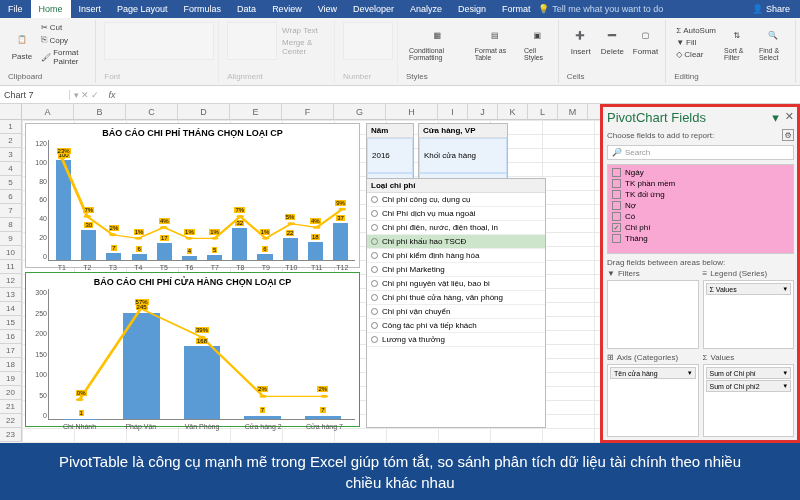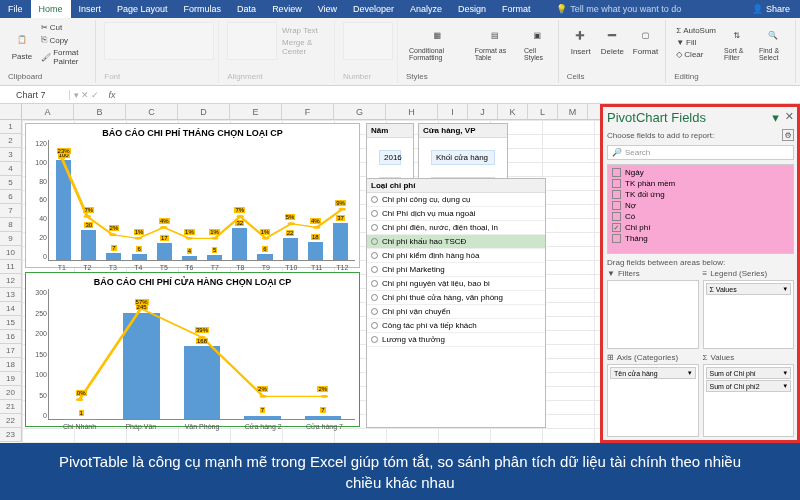--- a/index.html
+++ b/index.html
@@ -2,32 +2,32 @@
 <html><head>
 <meta charset="utf-8">
 <style>
 *{box-sizing:border-box;margin:0;padding:0;font-family:'Segoe UI',Arial,sans-serif}
 body{background:#fff;width:800px;height:500px;overflow:hidden;font-size:10px;position:relative}
 .app{width:800px;height:443px;background:#fff;display:flex;flex-direction:column}
 .titlebar{height:18px;background:#2b579a;display:flex;align-items:center;color:#fff;font-size:9px}
 .tabs{display:flex;height:18px;align-items:flex-start}
 .tab{padding:0 8px;line-height:18px;cursor:pointer;color:#fff}
 .tab.active{background:#fff;color:#217346}
-.tell{margin-left:18px;color:#cfe0f5;opacity:.9}
+.tell{margin-left:0;color:#cfe0f5;opacity:.9}
 .share{margin-left:auto;margin-right:10px;color:#fff}
 .ribbon{height:68px;background:#f3f3f3;border-bottom:1px solid #d4d4d4;display:flex;padding:2px 4px;gap:4px}
 .rgroup{border-right:1px solid #e0e0e0;padding:2px 4px;display:flex;flex-direction:column;justify-content:space-between}
 .rgroup-label{font-size:8px;color:#666;margin-top:2px}
 .rrow{display:flex;gap:3px;align-items:center}
 .rbtn{display:flex;flex-direction:column;align-items:center;padding:2px 3px;font-size:8px;color:#444;gap:1px}
 .rbtn-sm{display:flex;align-items:center;gap:2px;font-size:8px;color:#444;padding:1px 2px}
 .ricon{width:16px;height:16px;display:flex;align-items:center;justify-content:center}
 .ricon-lg{width:22px;height:22px}
 .formula-bar{height:18px;background:#fff;border-bottom:1px solid #d4d4d4;display:flex;align-items:center;font-size:9px}
-.name-box{width:70px;border-right:1px solid #d4d4d4;padding:0 16px;color:#444}
+.name-box{width:70px;border-right:1px solid #d4d4d4;padding:0 4px;color:#444}
 .fx{padding:0 6px;color:#666;font-style:italic}
 .workspace{flex:1;display:flex;overflow:hidden}
 .sheet-area{flex:1;display:flex;flex-direction:column;overflow:hidden;position:relative}
 .col-headers{height:16px;background:#f3f3f3;display:flex;border-bottom:1px solid #ccc}
 .corner{width:22px;border-right:1px solid #ccc;background:#f3f3f3}
 .ch{width:52px;border-right:1px solid #d4d4d4;text-align:center;font-size:9px;color:#666;line-height:16px}
 .ch.narrow{width:30px}
 .grid-body{flex:1;display:flex;overflow:hidden}
 .row-headers{width:22px;background:#f3f3f3;display:flex;flex-direction:column}
 .rh{height:14px;border-bottom:1px solid #d4d4d4;border-right:1px solid #ccc;text-align:center;font-size:8px;color:#666;line-height:14px}
@@ -40,21 +40,21 @@
 .yaxis{position:absolute;left:-18px;top:0;bottom:0;width:16px;display:flex;flex-direction:column;justify-content:space-between;font-size:7px;color:#555;text-align:right}
 .xaxis{position:absolute;left:0;right:0;bottom:-11px;display:flex;font-size:7px;color:#555}
 .xaxis span{flex:1;text-align:center}
 .bars{position:absolute;inset:0;display:flex;align-items:flex-end;padding:0 2px}
 .barwrap{flex:1;display:flex;flex-direction:column;align-items:center;justify-content:flex-end;height:100%;position:relative}
 .bar{width:60%;background:#5b9bd5}
 .dlabel{position:absolute;background:#ffc000;font-size:6px;padding:0 1px;white-space:nowrap;z-index:2}
 svg.line{position:absolute;inset:0;width:100%;height:100%}
 .slicer{position:absolute;background:#fff;border:1px solid #bbb}
 .slicer-head{background:#f0f0f0;padding:2px 4px;font-size:8px;font-weight:600;border-bottom:1px solid #ddd}
-.slicer-item{padding:2px 4px;font-size:8px;border:1px solid #c8dff7;margin:12px;background:#eaf3fc}
+.slicer-item{padding:12px 4px;font-size:8px;border:1px solid #c8dff7;margin:0;background:#eaf3fc}
 .listbox{position:absolute;background:#fff;border:1px solid #bbb}
 .listbox-item{padding:2px 4px;font-size:8px;border-bottom:1px solid #eee;display:flex;align-items:center;gap:4px}
 .listbox-item.highlight{background:#cde5ca}
 .radio{width:7px;height:7px;border:1px solid #888;border-radius:50%}
 .pane{width:200px;background:#f3f3f3;border-left:1px solid #d4d4d4;display:flex;flex-direction:column;padding:6px;position:relative}
 .pane.hl{outline:3px solid #e03030;outline-offset:-3px}
 .pane-title{color:#217346;font-size:13px;font-weight:400;margin-bottom:4px;display:flex;align-items:center;justify-content:space-between}
 .pane-close{font-size:11px;color:#666}
 .pane-sub{font-size:8px;color:#555;margin-bottom:4px;display:flex;justify-content:space-between;align-items:center}
 .gear{width:12px;height:12px;border:1px solid #999;display:flex;align-items:center;justify-content:center;font-size:8px}

